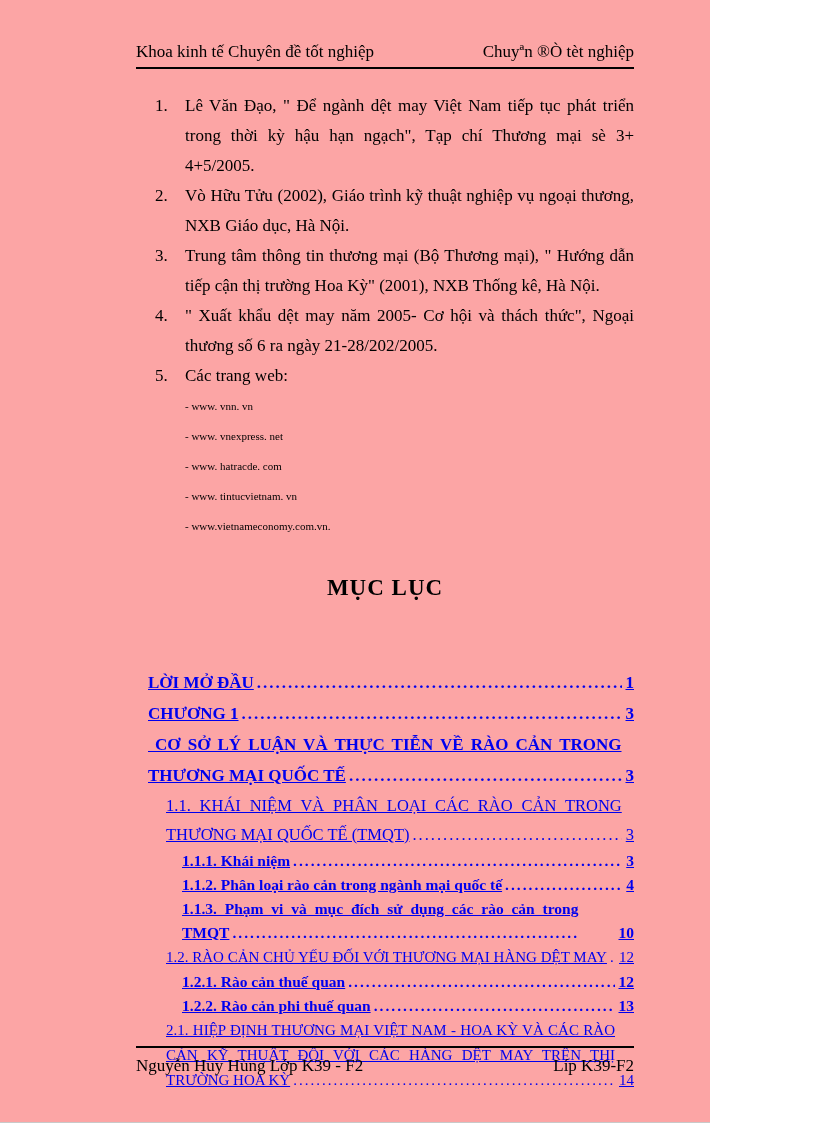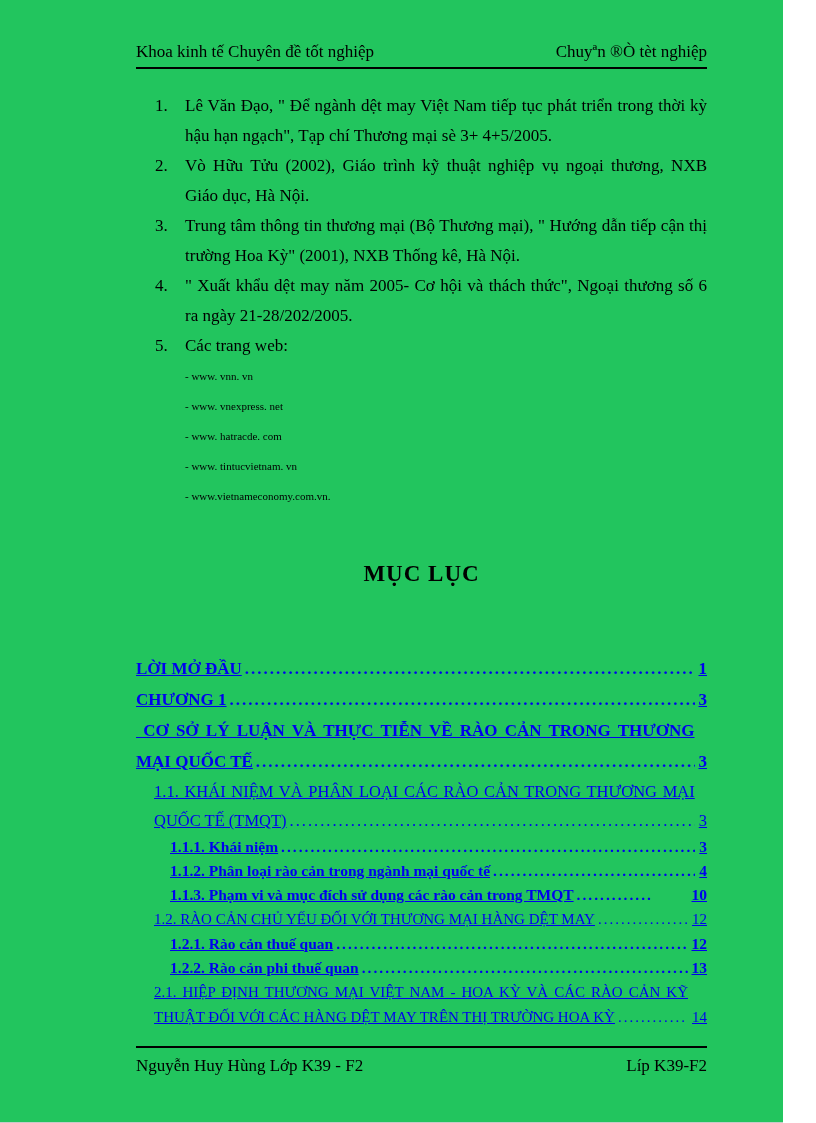--- a/index.html
+++ b/index.html
@@ -1,21 +1,21 @@
 <!DOCTYPE html>
 <html><head>
 <meta charset="utf-8">
 <style>
   * { margin: 0; padding: 0; box-sizing: border-box; }
   html, body { background: #ffffff; }
   .page {
-    width: 783px;
+    width: 710px;
     height: 1123px;
     position: relative;
-    background: #22c55e;
+    background: #fca5a5;
     color: #000000;
     font-family: "Liberation Serif", "DejaVu Serif", serif;
     overflow: hidden;
   }
   .content {
     position: absolute;
     left: 136px;
     right: 76px;
     top: 0;
   }
@@ -37,27 +37,27 @@
     text-align: justify;
   }
   .ref-num { position: absolute; left: 19px; }
   .websites { }
   .website-item {
     padding-left: 49px;
     font-size: 11px;
     line-height: 30px;
   }
   .toc-title {
-    margin-top: 50px;
+    margin-top: 34px;
     text-align: center;
     font-weight: bold;
     font-size: 23px;
     letter-spacing: 1px;
   }
-  .toc { margin-top: 66px; }
+  .toc { margin-top: 66px; margin-left: 12px; }
   .toc-entry {
     display: grid;
     grid-template-columns: 1fr auto;
     align-items: end;
     color: #0000EE;
   }
   .toc-text {
     position: relative;
     overflow: hidden;
     text-align: justify;

